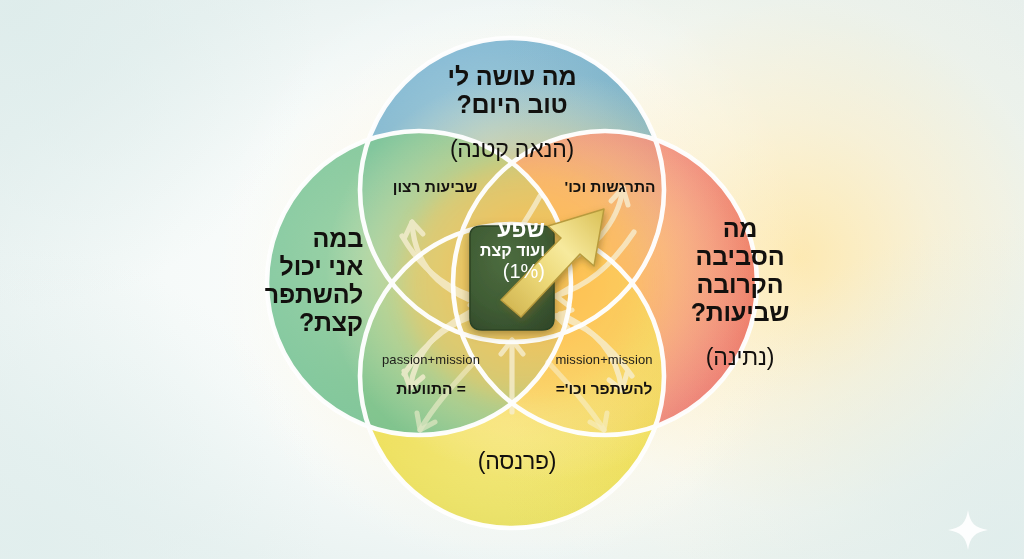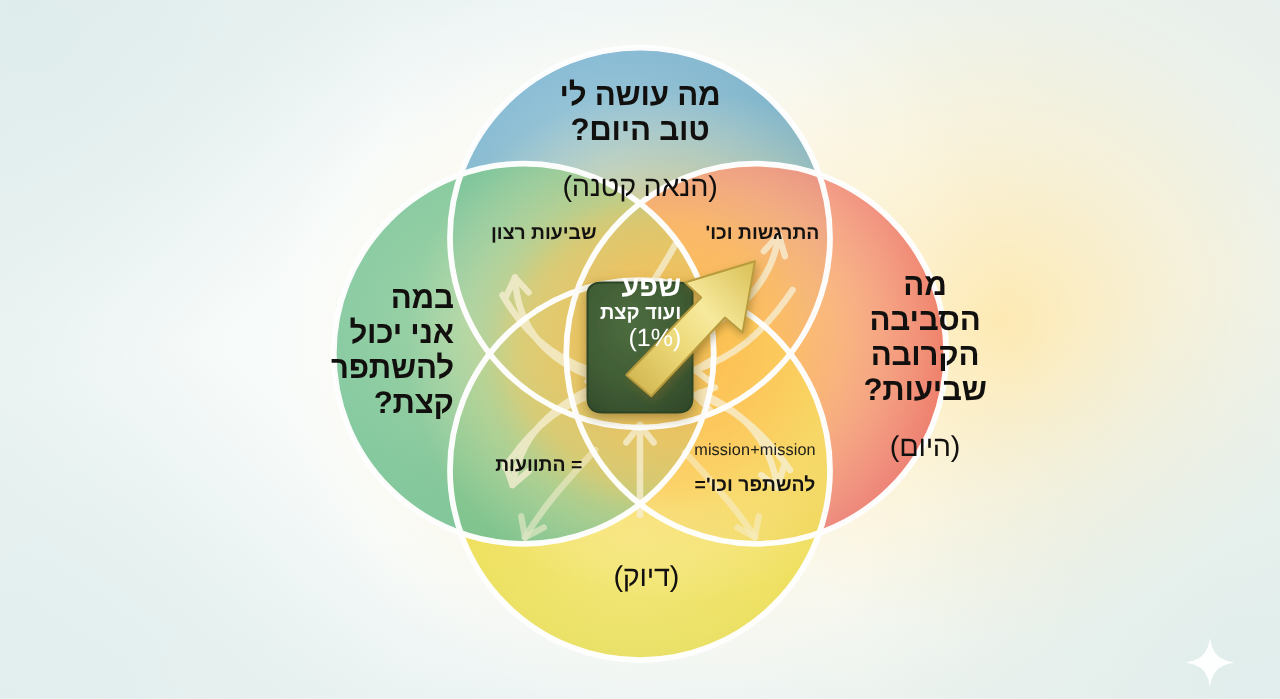--- a/index.html
+++ b/index.html
@@ -218,38 +218,39 @@
     <div class="outer-q">מה עושה לי
 טוב היום?</div>
     <div class="outer-sub">(הנאה קטנה)</div>
   </div>
 
   <div class="lbl" id="lbl-right">
     <div class="outer-q">מה
 הסביבה
 הקרובה
 שביעות?</div>
-    <div class="outer-sub">(היום)</div>
+    <div class="outer-sub">(נתינה)</div>
   </div>
 
   <div class="lbl" id="lbl-left">
     <div class="outer-q">במה
 אני יכול
 להשתפר
 קצת?</div>
   </div>
 
   <div class="lbl" id="lbl-bottom">
-    <div class="outer-sub">(דיוק)</div>
+    <div class="outer-sub">(פרנסה)</div>
   </div>
 
   <div class="inner-lbl" id="inn-tl">שביעות רצון</div>
   <div class="inner-lbl" id="inn-tr">התרגשות וכו'</div>
 
   <div class="pair" id="pair-l">
+    <span class="en">passion+mission</span>
     <span class="he">= התוועות</span>
   </div>
 
   <div class="pair" id="pair-r">
     <span class="en">mission+mission</span>
     <span class="he">להשתפר וכו'=</span>
   </div>
 
   <div id="center-txt">
     <span class="c1">שפע</span>

